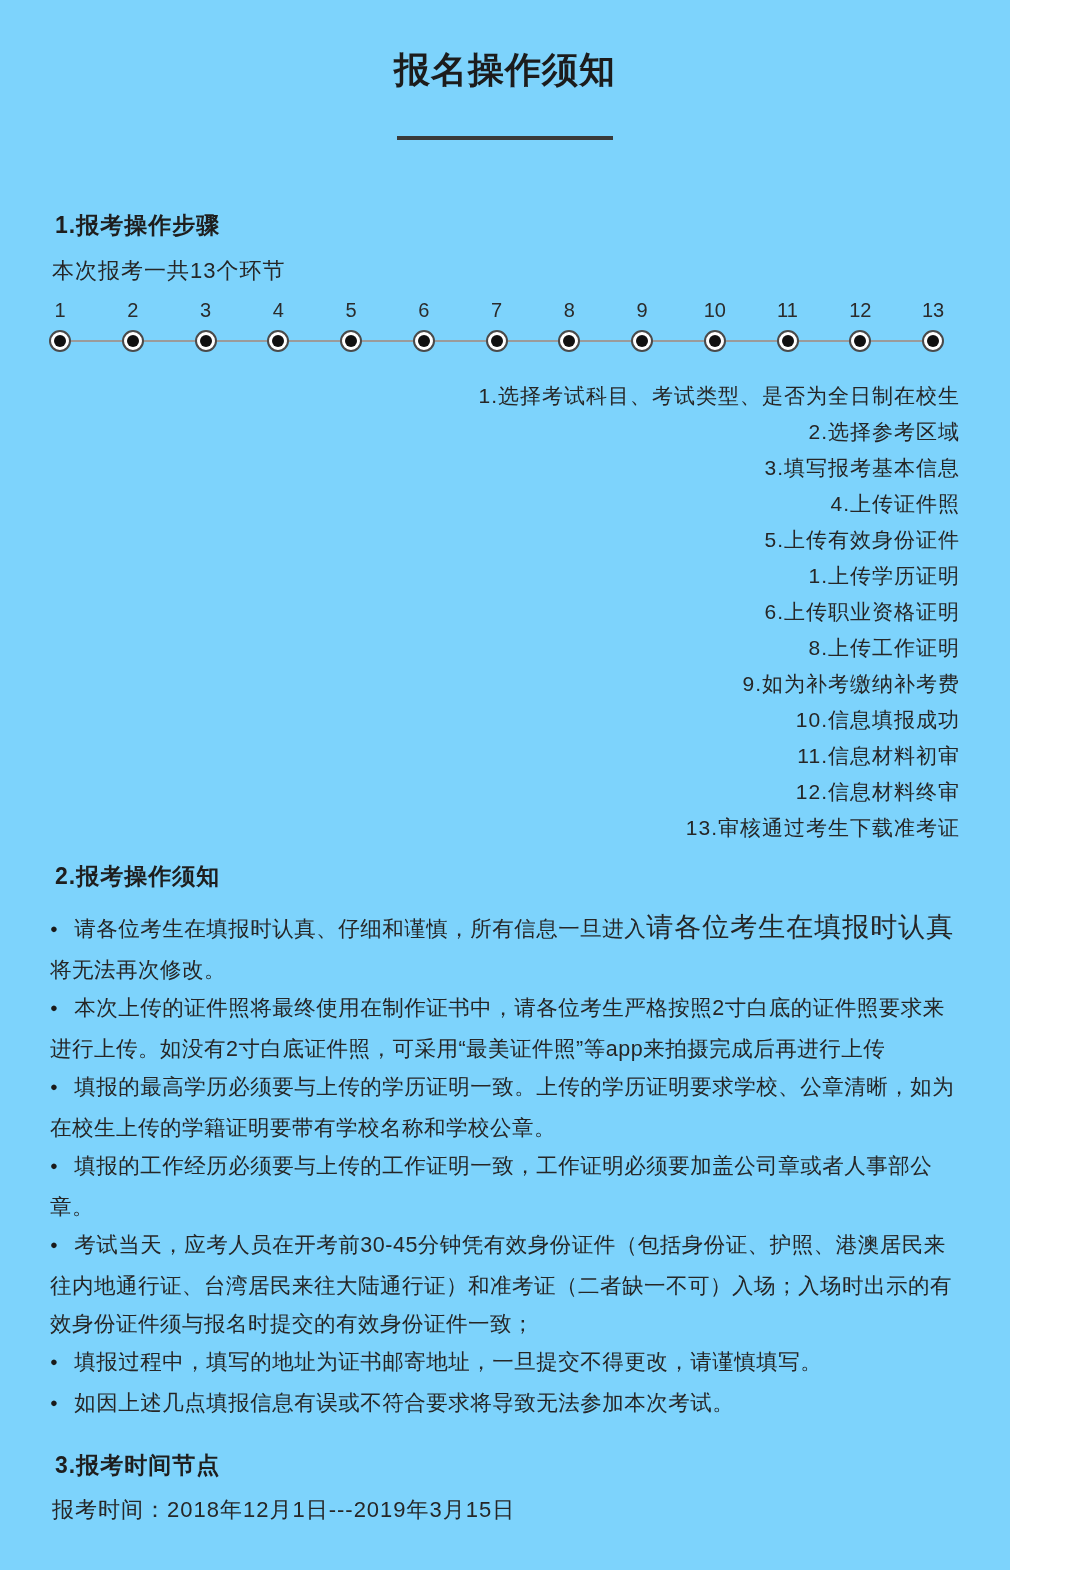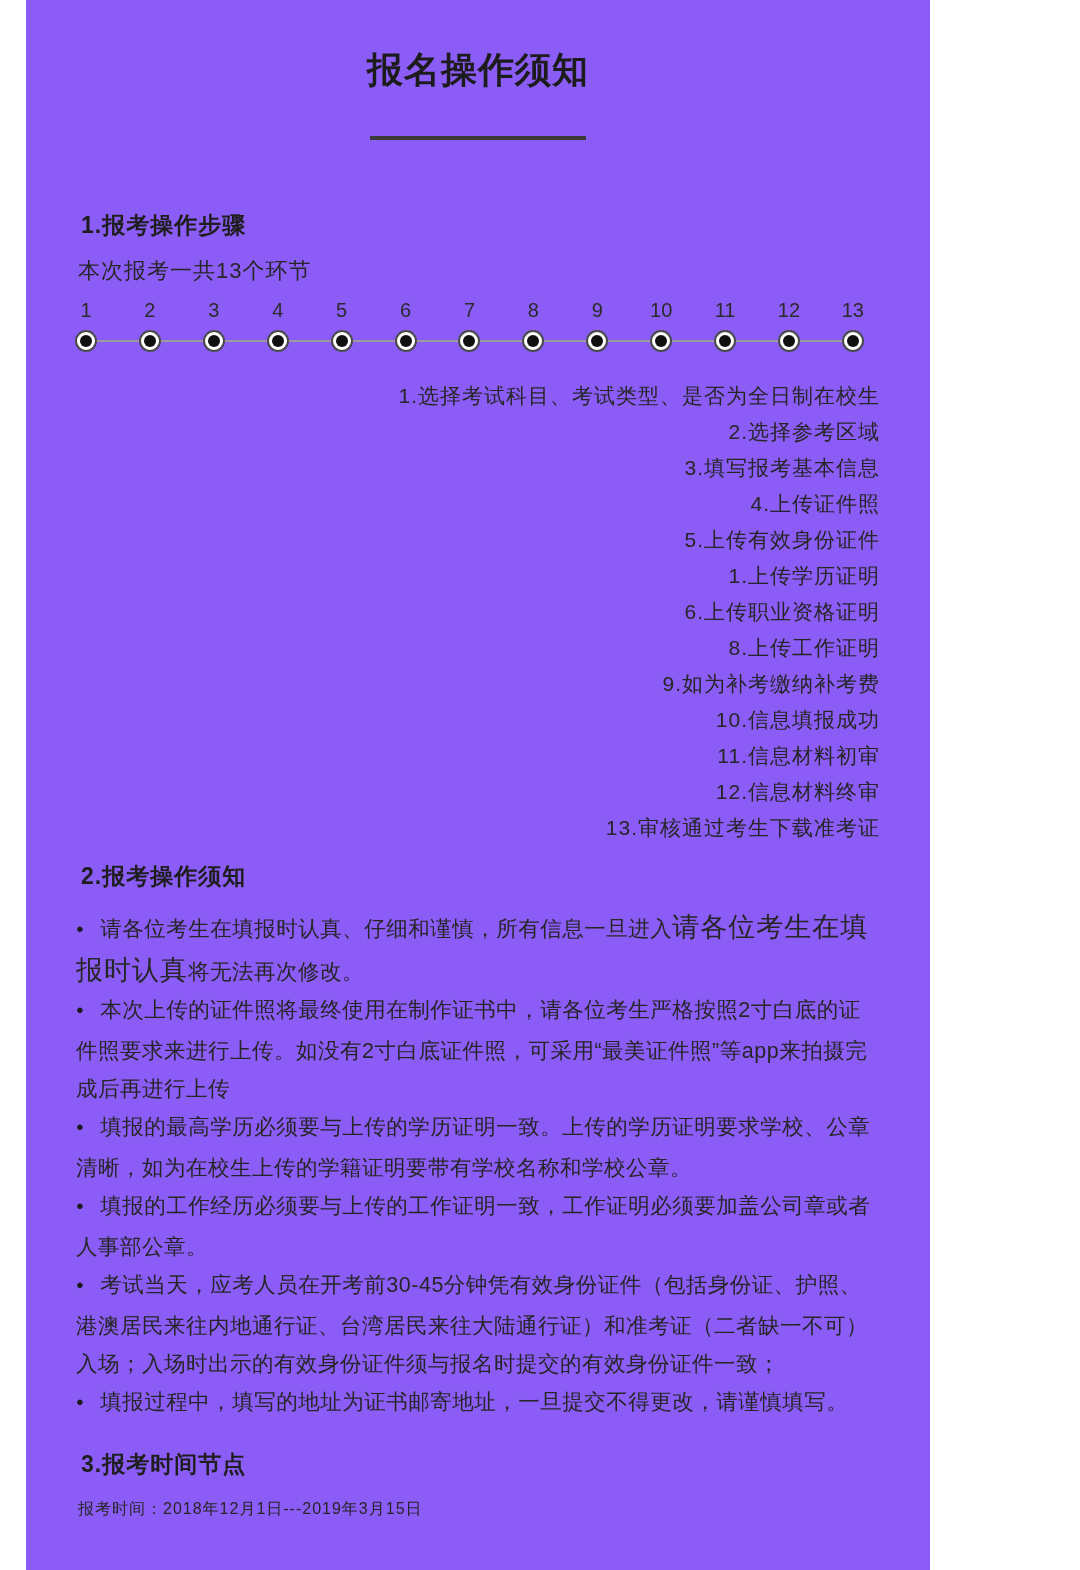--- a/index.html
+++ b/index.html
@@ -1,24 +1,23 @@
 <!DOCTYPE html>
 <html><head>
 <meta charset="utf-8">
 <style>
   * { margin:0; padding:0; box-sizing:border-box; }
   html,body { background:#ffffff; }
   .page {
     position:relative;
-    width:904px; height:1570px;
-    background:#8b5cf6;
+    width:1010px; height:1570px;
+    background:#7dd3fc;
     overflow:hidden;
     font-family:"Liberation Sans","DejaVu Sans",sans-serif;
     color:#262626;
-    margin-left:26px;
   }
   .doc-title {
     padding-top:48px;
     text-align:center;
     font-size:36px; font-weight:bold;
     line-height:44px;
     color:#1c1c1c;
     letter-spacing:1px;
   }
   .title-divider {
@@ -106,21 +105,21 @@
     margin-right:16px;
     position:relative; top:-3px;
     color:#1a1a1a;
   }
   .notice .big {
     font-size:27px;
     letter-spacing:1px;
   }
   .time-line {
     margin:14px 50px 0 52px;
-    font-size:16px; line-height:30px;
+    font-size:22px; line-height:30px;
     letter-spacing:1px;
   }
 </style>
 </head>
 <body>
 
 <div class="page">
 
   <div class="doc-title">报名操作须知</div>
   <div class="title-divider"></div>
@@ -202,18 +201,19 @@
 
   <div class="sec-heading h2">2.报考操作须知</div>
 
   <div class="notices">
     <p class="notice"><span>请各位考生在填报时认真、仔细和谨慎，所有信息一旦进入</span><span class="big">请各位考生在填报时认真</span><span>将无法再次修改。</span></p>
     <p class="notice"><span>本次上传的证件照将最终使用在制作证书中，请各位考生严格按照2寸白底的证件照要求来进行上传。如没有2寸白底证件照，可采用“最美证件照”等app来拍摄完成后再进行上传</span></p>
     <p class="notice"><span>填报的最高学历必须要与上传的学历证明一致。上传的学历证明要求学校、公章清晰，如为在校生上传的学籍证明要带有学校名称和学校公章。</span></p>
     <p class="notice"><span>填报的工作经历必须要与上传的工作证明一致，工作证明必须要加盖公司章或者人事部公章。</span></p>
     <p class="notice"><span>考试当天，应考人员在开考前30-45分钟凭有效身份证件（包括身份证、护照、港澳居民来往内地通行证、台湾居民来往大陆通行证）和准考证（二者缺一不可）入场；入场时出示的有效身份证件须与报名时提交的有效身份证件一致；</span></p>
     <p class="notice"><span>填报过程中，填写的地址为证书邮寄地址，一旦提交不得更改，请谨慎填写。</span></p>
+    <p class="notice"><span>如因上述几点填报信息有误或不符合要求将导致无法参加本次考试。</span></p>
   </div>
 
   <div class="sec-heading h3">3.报考时间节点</div>
   <div class="time-line">报考时间：2018年12月1日---2019年3月15日</div>
 
 </div>
 
 </body></html>

